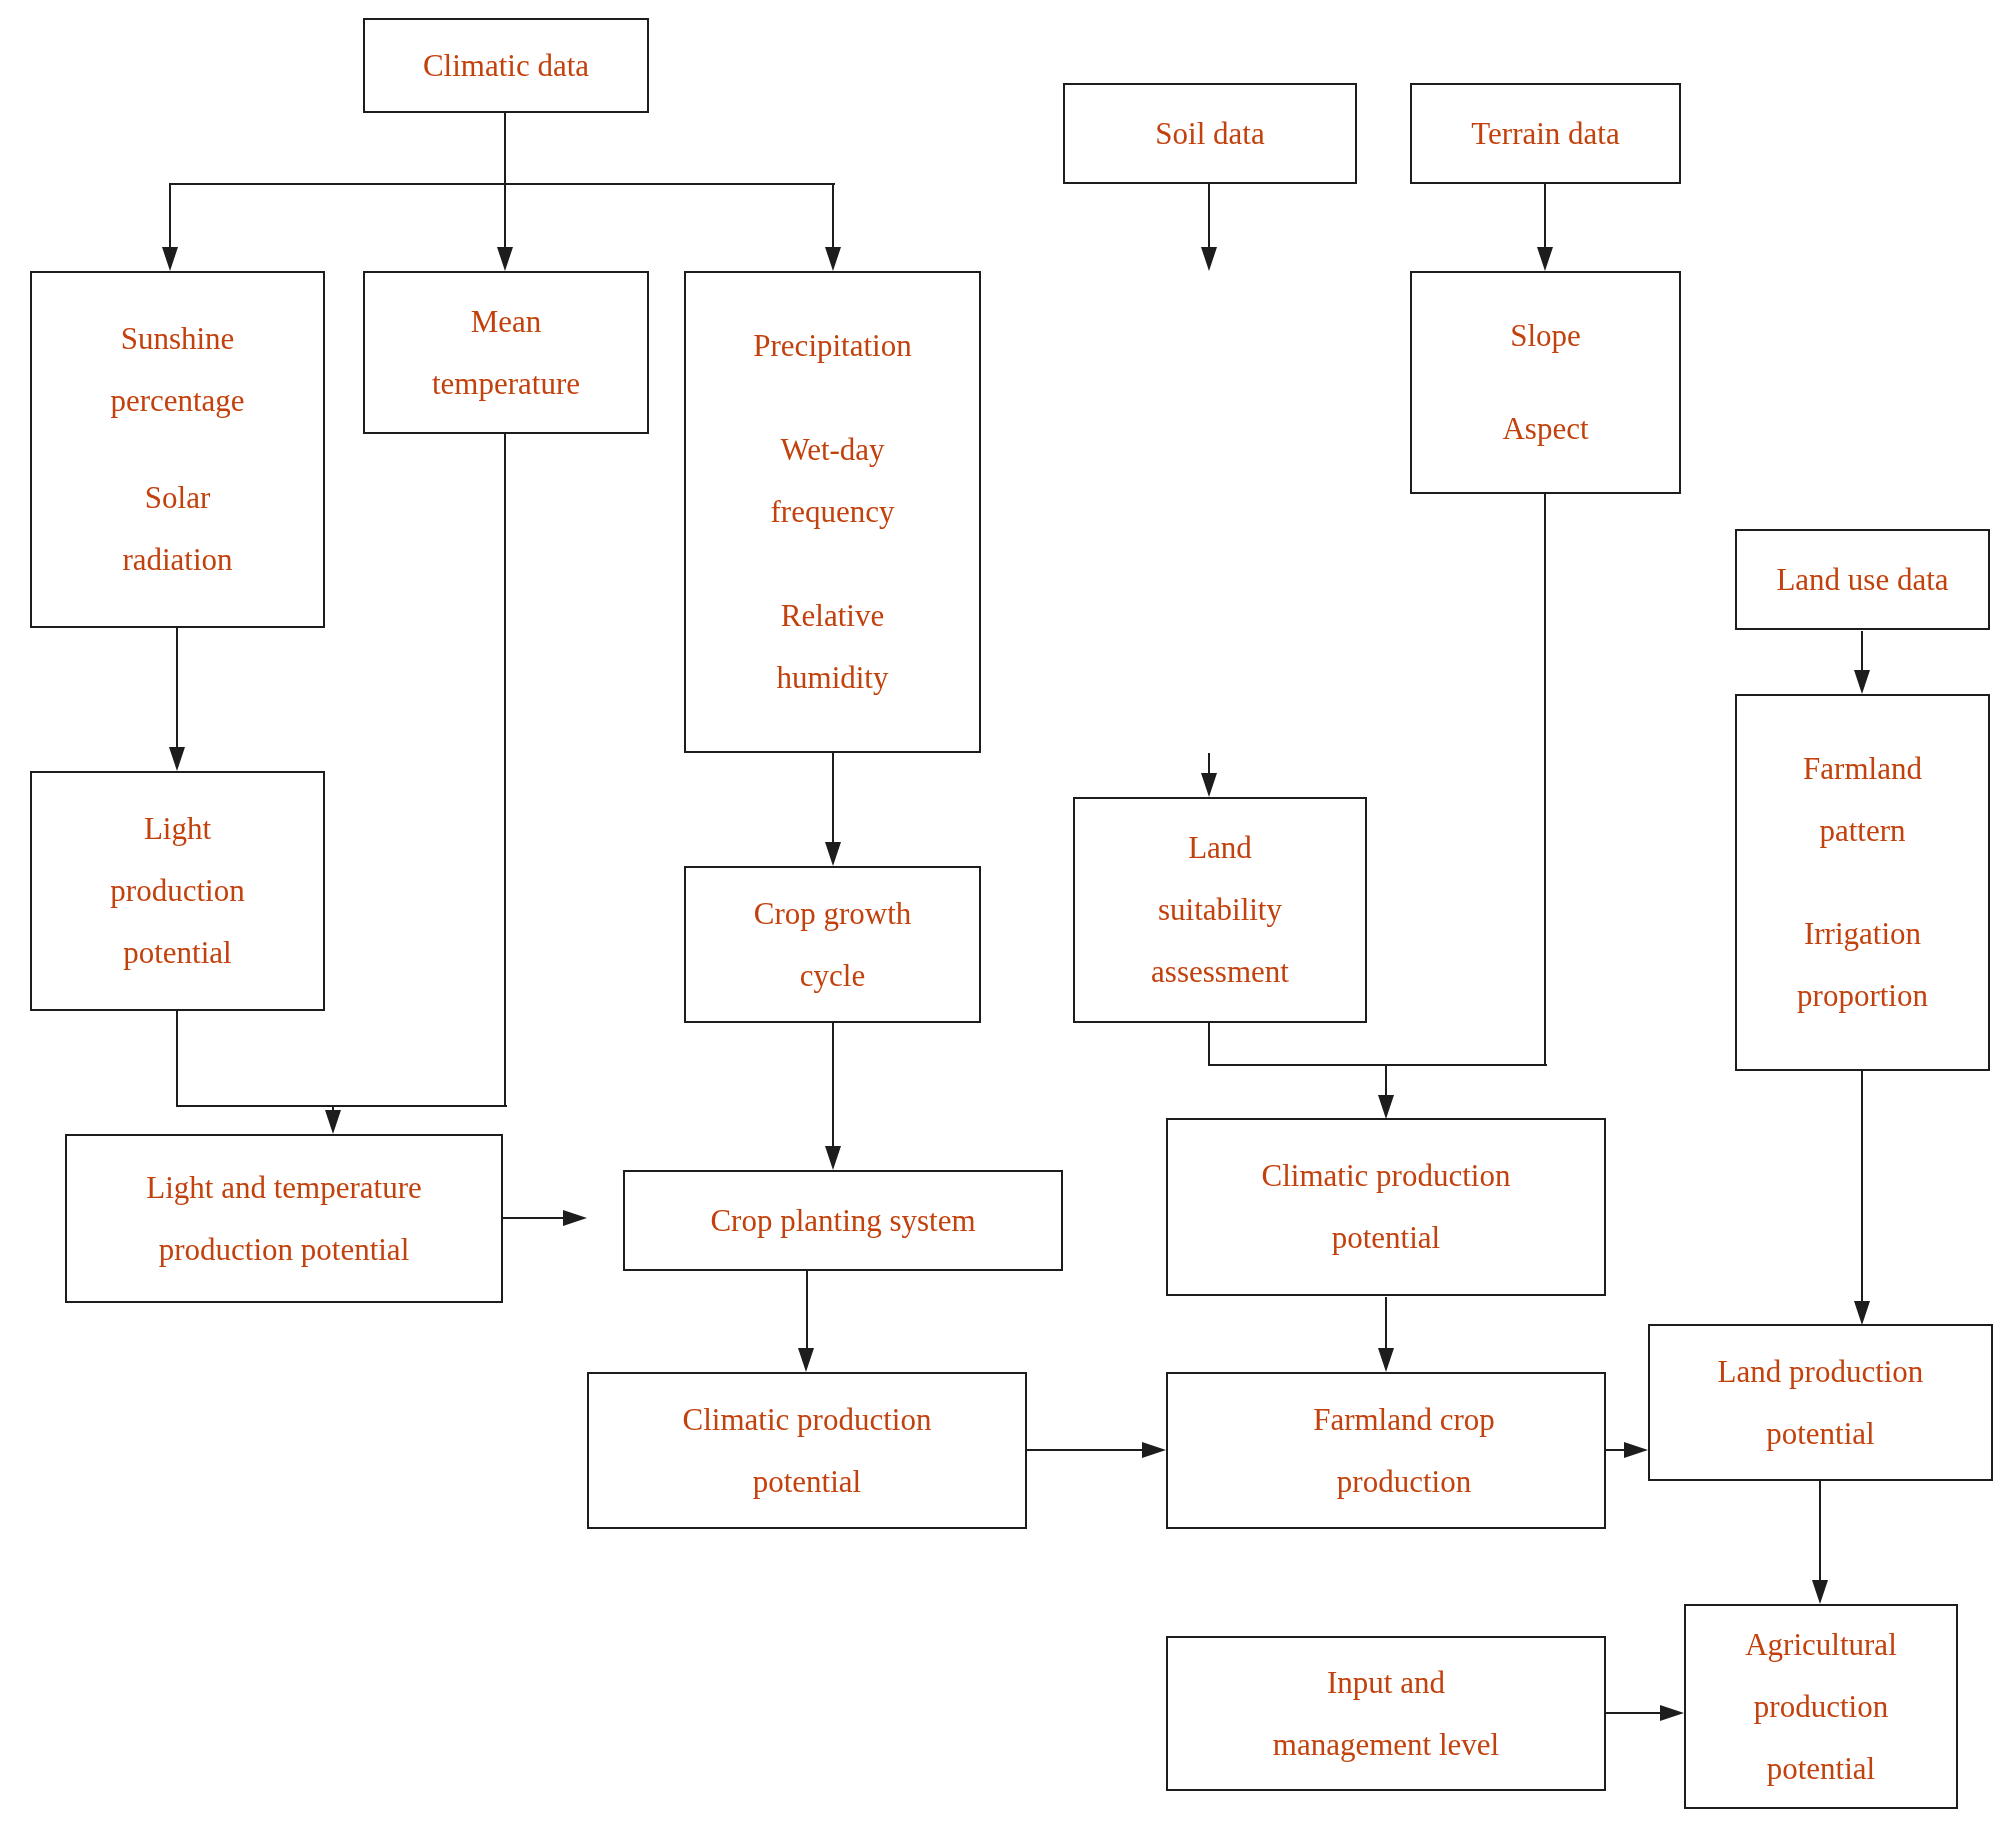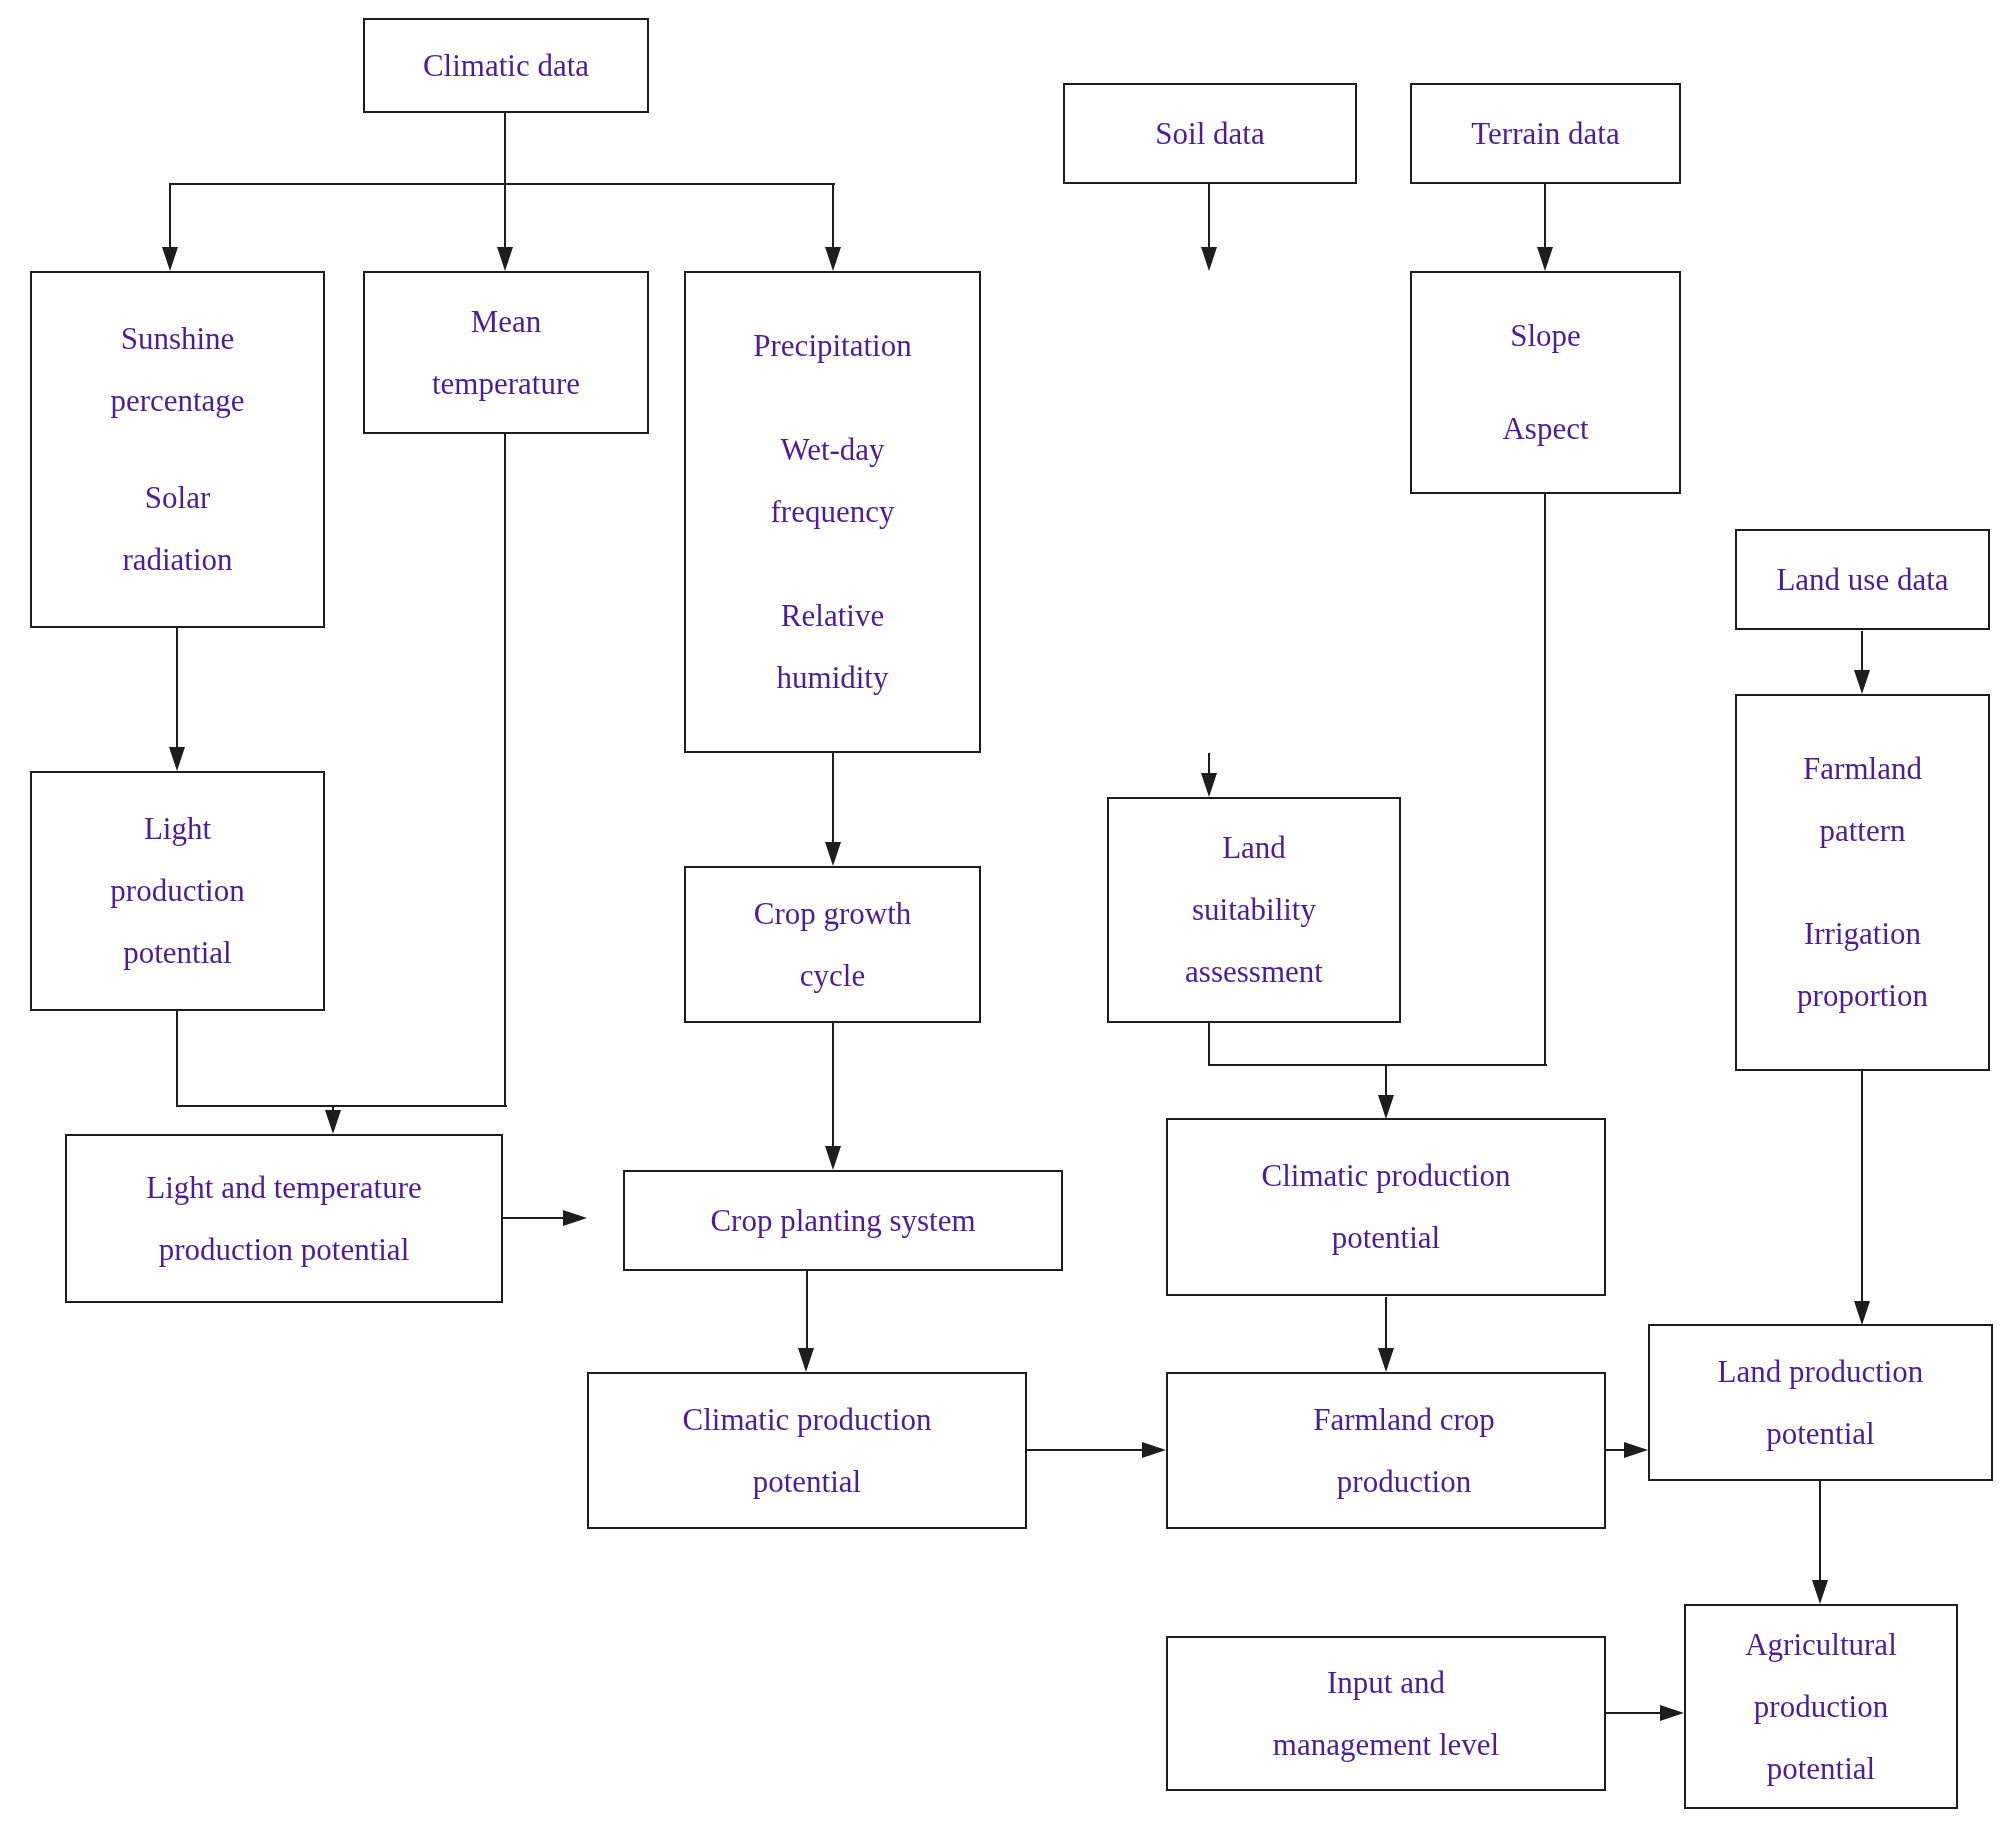--- a/index.html
+++ b/index.html
@@ -6,21 +6,21 @@
     margin: 0;
     padding: 0;
     background: #ffffff;
   }
   #canvas {
     position: relative;
     width: 2015px;
     height: 1823px;
     background: #ffffff;
     font-family: "Liberation Serif", "DejaVu Serif", serif;
-    color: #4c1d95;
+    color: #c2410c;
     font-size: 31px;
   }
   .box {
     position: absolute;
     box-sizing: border-box;
     border: 2.4px solid #1d1d1d;
     background: #ffffff;
     display: flex;
     flex-direction: column;
     justify-content: space-evenly;
@@ -137,21 +137,21 @@
     </div>
   </div>
 
   <div class="box" style="left:684px;top:866px;width:297px;height:157px;">
     <div class="para">
       <span class="ln">Crop growth</span>
       <span class="ln">cycle</span>
     </div>
   </div>
 
-  <div class="box" style="left:1107px;top:797px;width:294px;height:226px;">
+  <div class="box" style="left:1073px;top:797px;width:294px;height:226px;">
     <div class="para">
       <span class="ln">Land</span>
       <span class="ln">suitability</span>
       <span class="ln">assessment</span>
     </div>
   </div>
 
   <div class="box" style="left:1735px;top:694px;width:255px;height:377px;">
     <div class="para">
       <span class="ln">Farmland</span>

